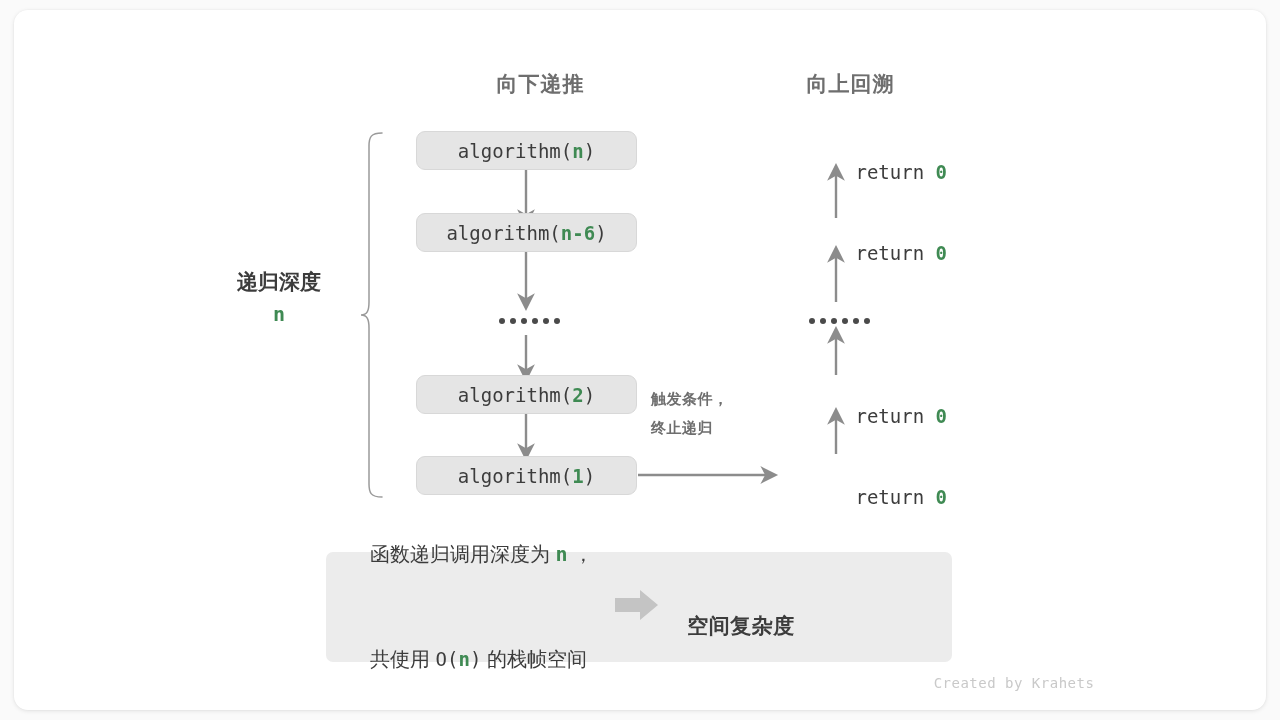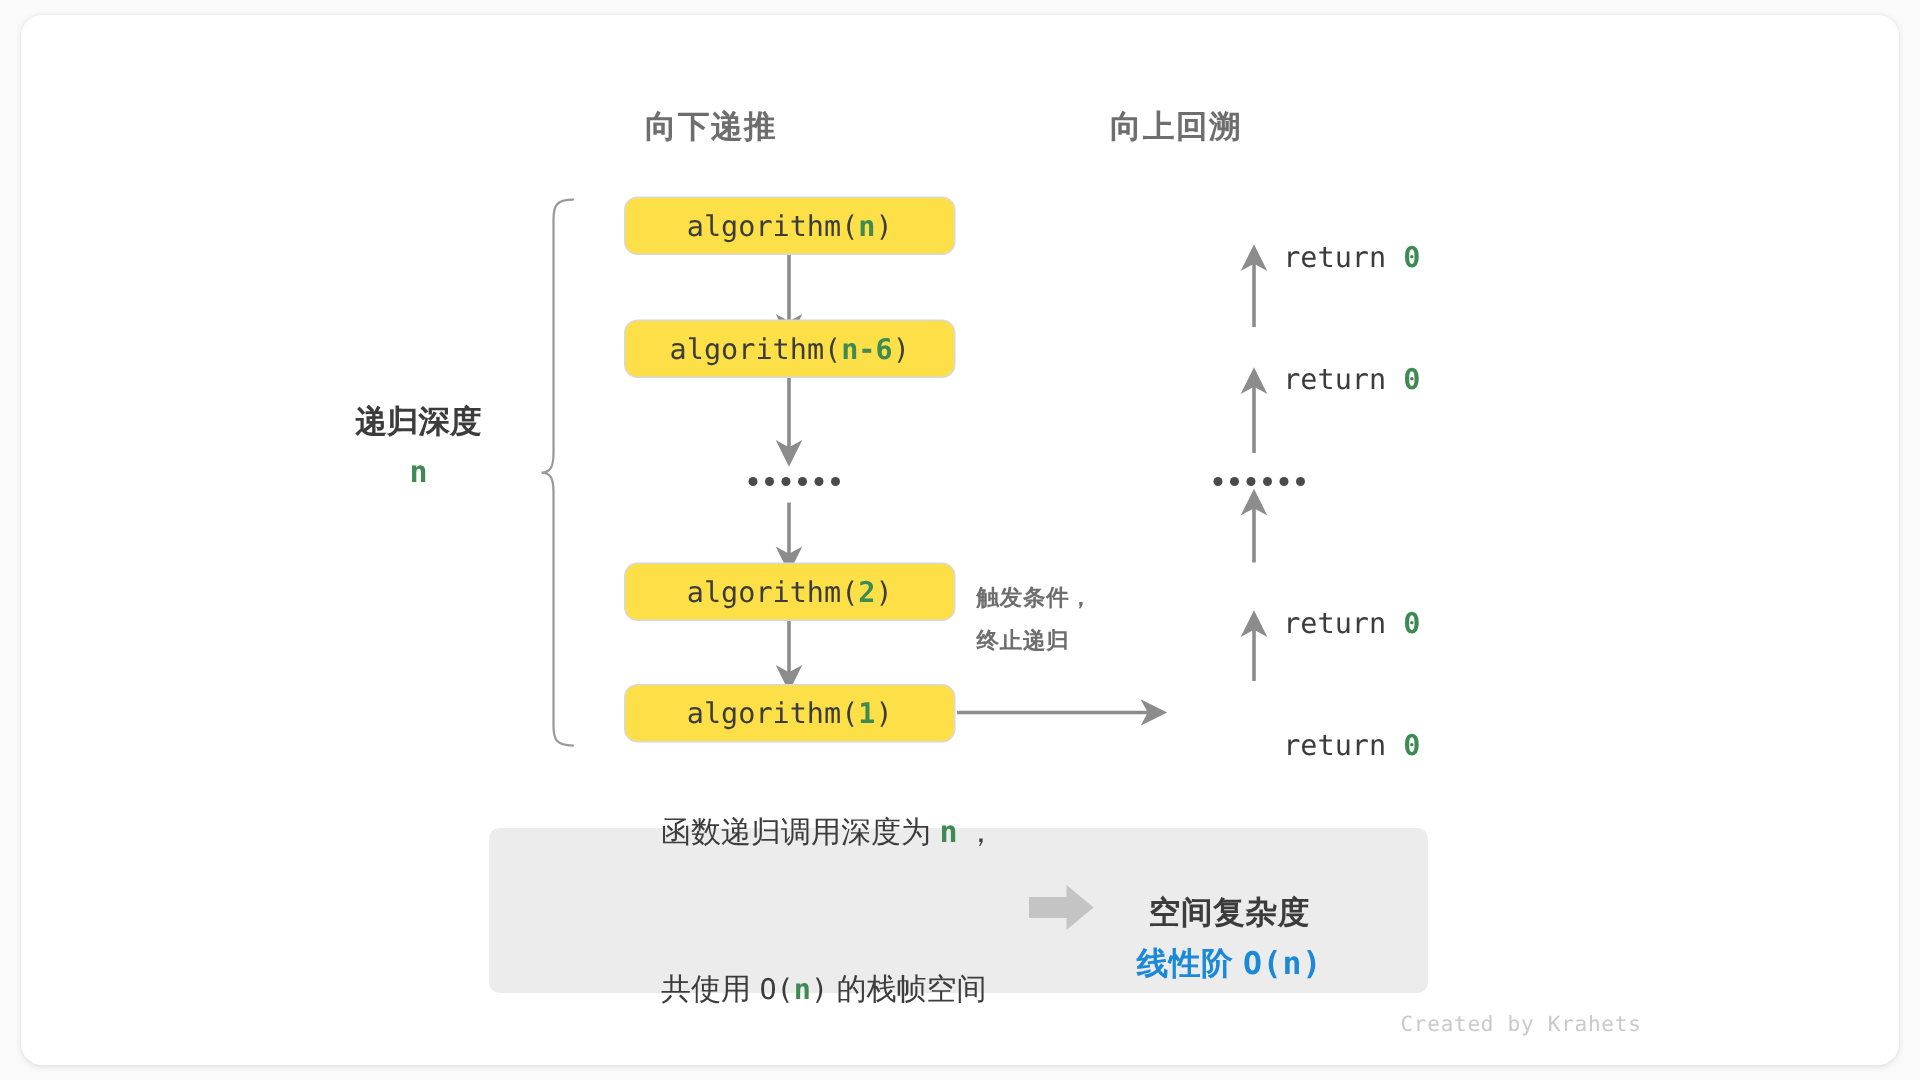--- a/index.html
+++ b/index.html
@@ -15,28 +15,28 @@
     background:#ffffff;
     border-radius:14px;
     box-shadow:0 1px 4px rgba(0,0,0,0.10), 0 0 0 1px rgba(0,0,0,0.012);
   }
   .abs{position:absolute;}
   .nosel{user-select:none;}
 
   
   .col-head{
     font-size:21px;font-weight:bold;color:#6e6e6e;
-    letter-spacing:1px;
+    letter-spacing:1px;text-align:center;
     font-family:"Liberation Sans","DejaVu Sans",sans-serif;
   }
 
   
   .callbox{
     width:221px;height:39px;
-    background:#fde047;
+    background:#e5e5e5;
     border:1px solid #d8d8d8;
     border-radius:9px;
     box-sizing:border-box;
     display:flex;align-items:center;justify-content:center;
     font-family:"DejaVu Sans Mono","Liberation Mono",monospace;
     font-size:19px;color:#3c3c3c;
     letter-spacing:0px;
   }
   .callbox .arg{color:#3f8a53;font-weight:bold;}
 
@@ -69,21 +69,21 @@
 
   
   .trigger{
     font-size:15px;font-weight:bold;color:#6e6e6e;
     line-height:1.9;letter-spacing:0.5px;
   }
 
   
   .panel{
     background:#ececec;border-radius:7px;
-    display:flex;align-items:center;justify-content:center;
+    display:flex;align-items:center;
   }
   .panel-left{
     font-size:20px;color:#3c3c3c;line-height:1.75;
     padding-left:44px;white-space:pre;
   }
   .panel-left .n{color:#3f8a53;font-weight:bold;font-family:"DejaVu Sans Mono","Liberation Mono",monospace;}
   .panel-left .mono{font-family:"DejaVu Sans Mono","Liberation Mono",monospace;font-size:19px;}
   .fatarrow{margin:0 28px 0 22px;}
   .panel-right{text-align:center;line-height:1.6;margin-top:37px;}
   .panel-right .title{font-size:21px;font-weight:bold;color:#3c3c3c;letter-spacing:0.5px;}
@@ -211,19 +211,18 @@
     </div>
 
     <div class="fatarrow">
       <svg width="44" height="32" viewBox="0 0 44 32">
         <path d="M0,9 L25,9 L25,1 L43,16 L25,31 L25,23 L0,23 Z" fill="#c4c4c4"></path>
       </svg>
     </div>
 
     <div class="panel-right">
       <div class="title">空间复杂度</div>
-      <div class="value"><span>线性阶 </span><span class="mono">O(n)</span></div>
     </div>
   </div>
 
   <div class="abs footer nosel" style="left:800px;top:665px;width:400px;text-align:center;">Created by Krahets</div>
 
 </div>
 
 </body></html>

